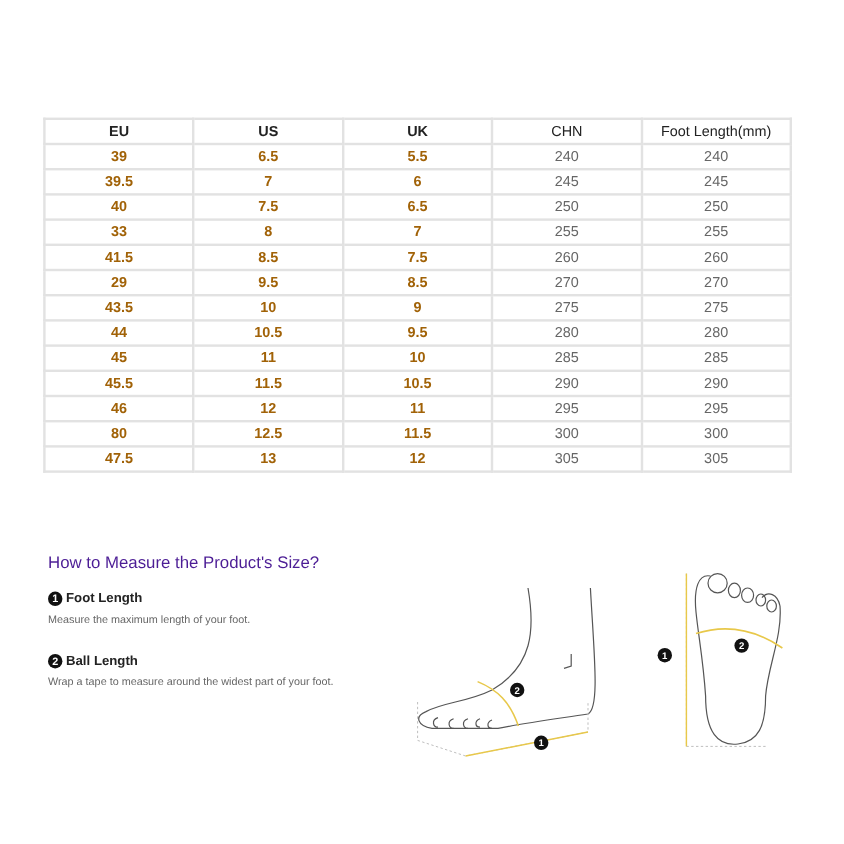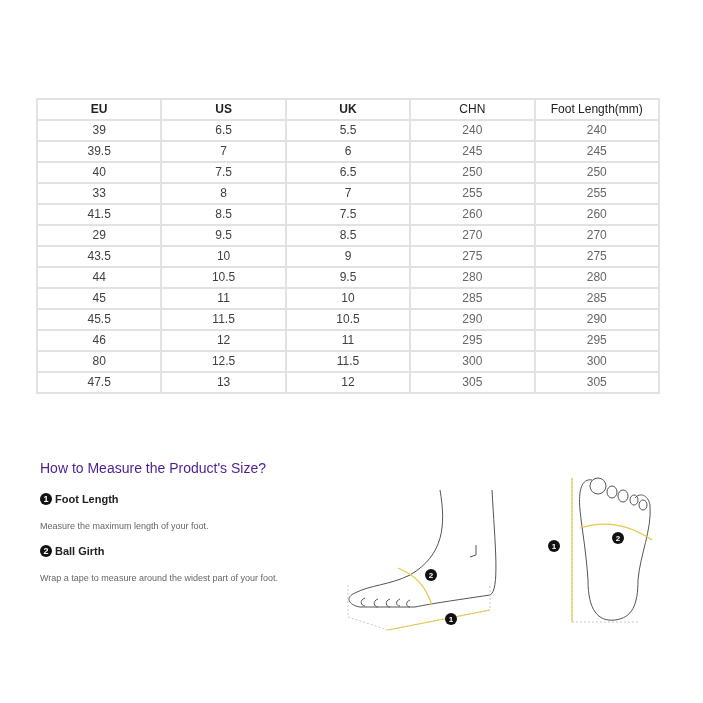--- a/index.html
+++ b/index.html
@@ -1,27 +1,27 @@
 <!DOCTYPE html>
 <html><head>
 <meta charset="utf-8">
 <style>
   html, body { margin:0; padding:0; background:#ffffff; }
   body { width:703px; height:703px; position:relative; overflow:hidden; font-family:"Liberation Sans", sans-serif; }
   table.size { position:absolute; left:36px; top:98px; width:624px; border-collapse:collapse; table-layout:fixed; }
   table.size td, table.size th { border:2px solid #e2e2e2; height:19px; padding:0; text-align:center; font-size:12px; line-height:19px; }
   table.size th { font-weight:bold; color:#222; }
-  table.size td.b { font-weight:normal; color:#404040;margin-left:16px; }
+  table.size td.b { font-weight:bold; color:#a16207;margin-left:16px; }
   table.size td.n { font-weight:normal; color:#666; }
   th.h-chn, th.h-fl { font-weight:normal !important; }
   .howto-title { position:absolute; left:40px; top:460px; font-size:14px; color:#4c1d95; }
   .step { position:absolute; left:40px; }
   .step .hdr { font-size:11px; font-weight:bold; color:#222; display:flex; align-items:center; }
   .num { display:inline-block; width:12px; height:12px; border-radius:50%; background:#111; color:#fff; font-size:9px; line-height:12px; text-align:center; font-weight:bold; margin-right:3px; }
-  .step .desc { font-size:9px; color:#666; margin-top:16px; }
+  .step .desc { font-size:9px; color:#666; margin-top:6px; }
   svg { position:absolute; }
 </style>
 </head>
 <body>
 
 <table class="size">
   <thead>
     <tr>
       <th>EU</th>
       <th>US</th>
@@ -130,21 +130,21 @@
 <div class="step" style="top:493px;">
   <div class="hdr">
       <span class="num">1</span>
       <span>Foot Length</span>
     </div>
   <div class="desc">Measure the maximum length of your foot.</div>
 </div>
 <div class="step" style="top:545px;">
   <div class="hdr">
       <span class="num">2</span>
-      <span>Ball Girth</span>
+      <span>Ball Length</span>
     </div>
   <div class="desc">Wrap a tape to measure around the widest part of your foot.</div>
 </div>
 
 <svg style="left:340px;top:485px;" width="180" height="150" viewBox="0 0 180 150">
   <path d="M100 5 C106 40 104 70 70 90 C50 100 30 100 15 108 C5 112 8 120 20 122 L75 122 C95 118 110 116 150 110 C160 105 155 60 152 5" fill="none" stroke="#555" stroke-width="1"></path>
   <path d="M136 60 L136 70 L130 72" fill="none" stroke="#555" stroke-width="1"></path>
   <path d="M25 113 c-6 2 -4 8 0 8 M38 114 c-6 2 -4 8 0 8 M50 114 c-6 2 -4 8 0 8 M60 114 c-5 2 -4 7 0 7 M70 115 c-5 2 -4 7 0 7" fill="none" stroke="#555" stroke-width="1"></path>
   <path d="M8 100 L8 132 L48 145 L150 125 L150 100" fill="none" stroke="#bbb" stroke-width="0.8" stroke-dasharray="2,2"></path>
   <path d="M48 145 L150 125" stroke="#e8c84a" stroke-width="1.2"></path>

